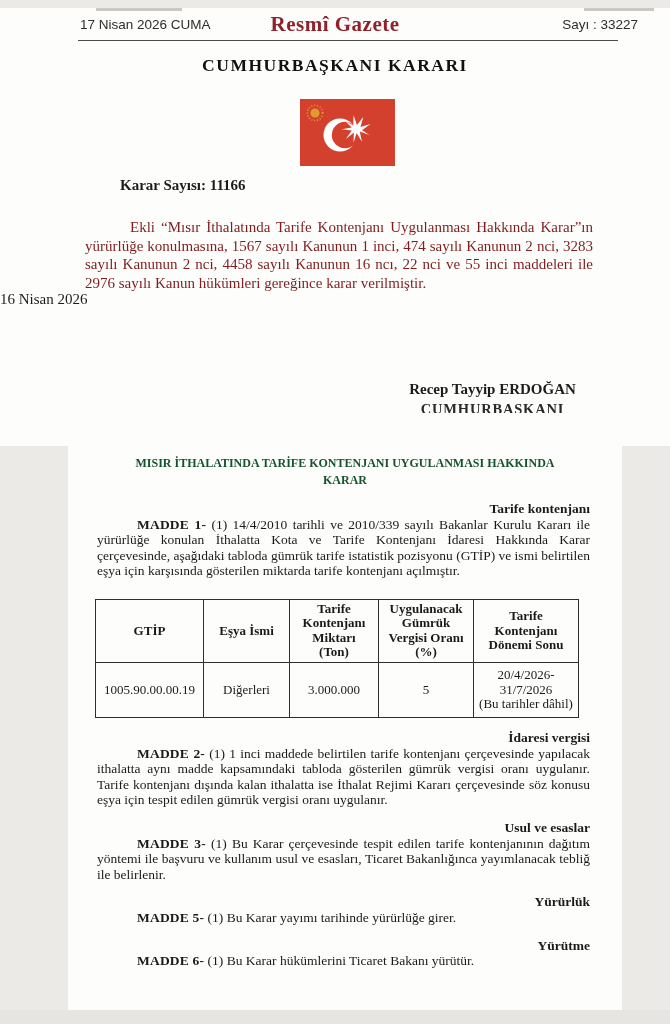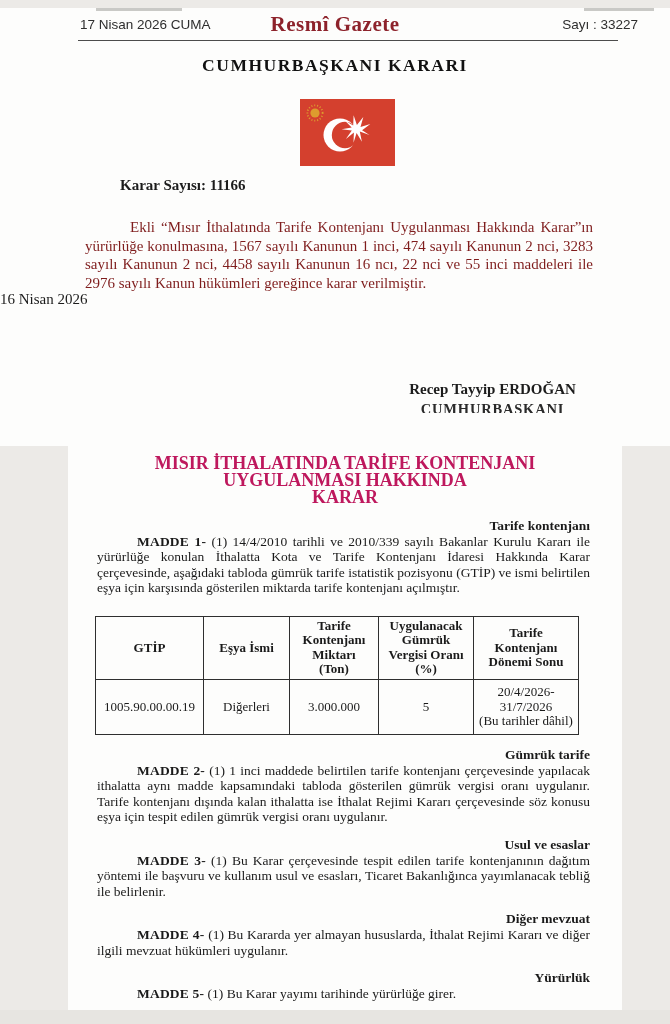--- a/index.html
+++ b/index.html
@@ -60,21 +60,21 @@
   .signer-title{
     font-size:14.5px;font-weight:bold;letter-spacing:0.8px;
     height:12px;overflow:hidden;margin-top:3px;color:#2a2a2a;
   }
   .page2{
     position:absolute;left:68px;top:438px;width:554px;height:572px;
     background:#fdfdfc;
   }
   .karar-title{
     margin:17px 20px 0 20px;text-align:center;
-    font-size:18px;font-weight:bold;line-height:17px;color:#be185d;
+    font-size:12px;font-weight:bold;line-height:17px;color:#14532d;
   }
   .page2-content{
     margin:0 32px 0 29px;
     font-size:13.5px;line-height:15.6px;color:#1a1a1a;
   }
   .article{margin:0;}
   .article-heading{
     font-weight:bold;margin:12px 0 0 40px;font-size:13.5px;text-align:right;
   }
   .article-body{
@@ -176,33 +176,29 @@
         <td>3.000.000</td>
         <td>5</td>
         <td>20/4/2026-
 31/7/2026
 (Bu tarihler dâhil)</td>
       </tr>
     </tbody>
       </table>
 
     <div class="article">
-      <div class="article-heading">Gümrük tarife</div>
+      <div class="article-heading">İdaresi vergisi</div>
       <p class="article-body"><b class="lead">MADDE 2-</b> <span>(1) 1 inci maddede belirtilen tarife kontenjanı çerçevesinde yapılacak ithalatta aynı madde kapsamındaki tabloda gösterilen gümrük vergisi oranı uygulanır. Tarife kontenjanı dışında kalan ithalatta ise İthalat Rejimi Kararı çerçevesinde söz konusu eşya için tespit edilen gümrük vergisi oranı uygulanır.</span></p>
     </div>
 
     <div class="article">
       <div class="article-heading">Usul ve esaslar</div>
       <p class="article-body"><b class="lead">MADDE 3-</b> <span>(1) Bu Karar çerçevesinde tespit edilen tarife kontenjanının dağıtım yöntemi ile başvuru ve kullanım usul ve esasları, Ticaret Bakanlığınca yayımlanacak tebliğ ile belirlenir.</span></p>
     </div>
 
-    <div class="article">
-      <div class="article-heading">Diğer mevzuat</div>
-      <p class="article-body"><b class="lead">MADDE 4-</b> <span>(1) Bu Kararda yer almayan hususlarda, İthalat Rejimi Kararı ve diğer ilgili mevzuat hükümleri uygulanır.</span></p>
-    </div>
 
     <div class="article">
       <div class="article-heading">Yürürlük</div>
       <p class="article-body"><b class="lead">MADDE 5-</b> <span>(1) Bu Karar yayımı tarihinde yürürlüğe girer.</span></p>
     </div>
 
     <div class="article">
       <div class="article-heading">Yürütme</div>
       <p class="article-body"><b class="lead">MADDE 6-</b> <span>(1) Bu Karar hükümlerini Ticaret Bakanı yürütür.</span></p>
     </div>

